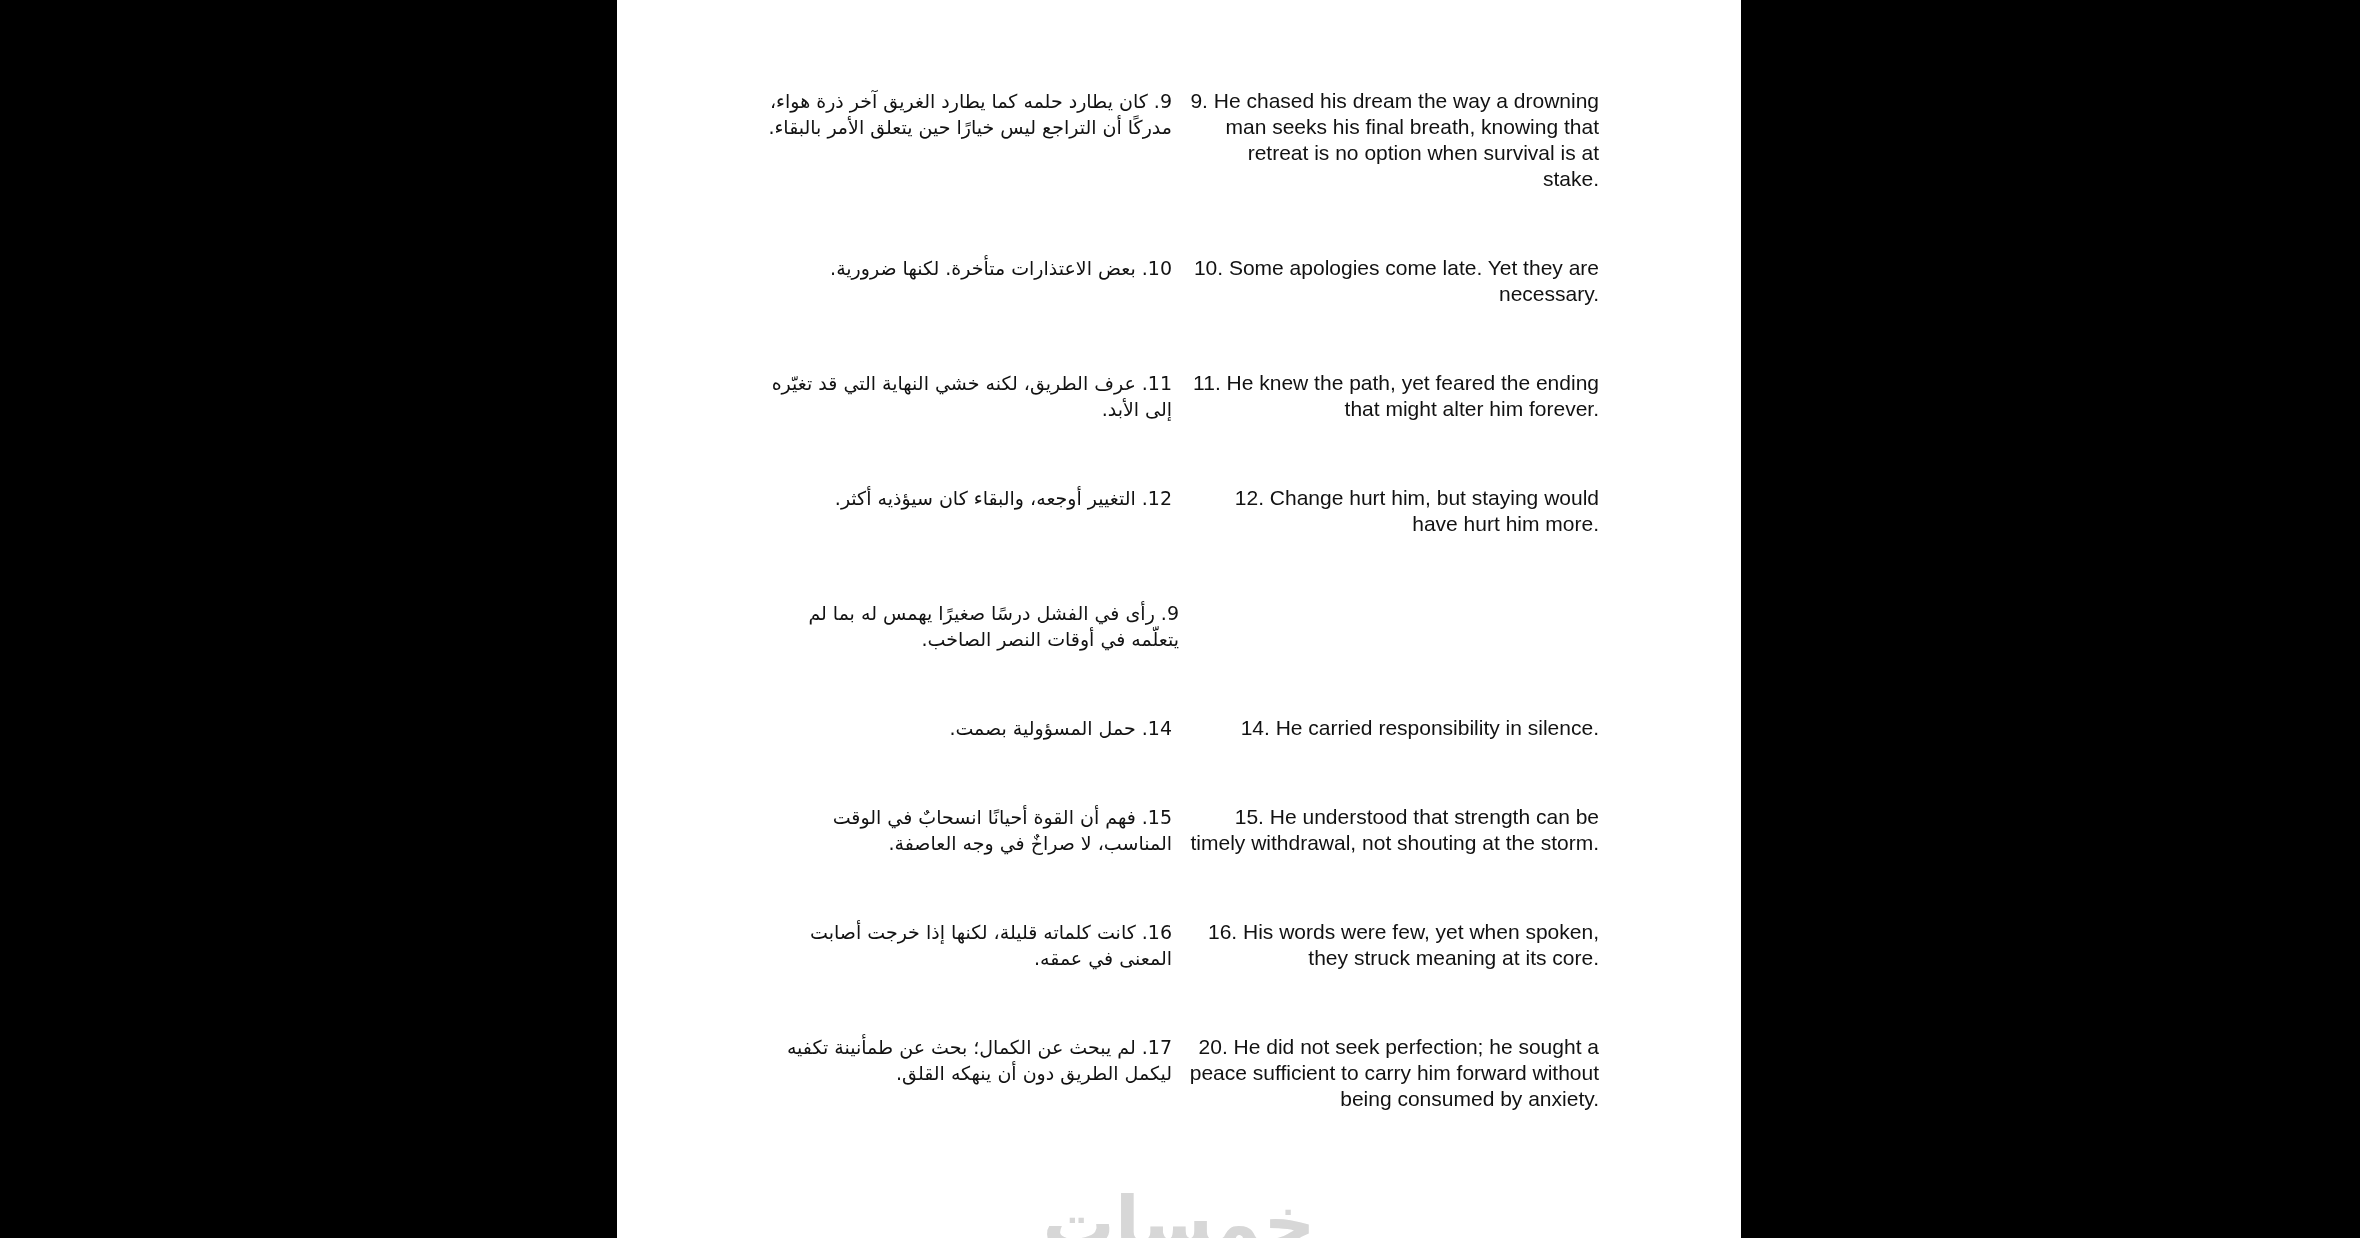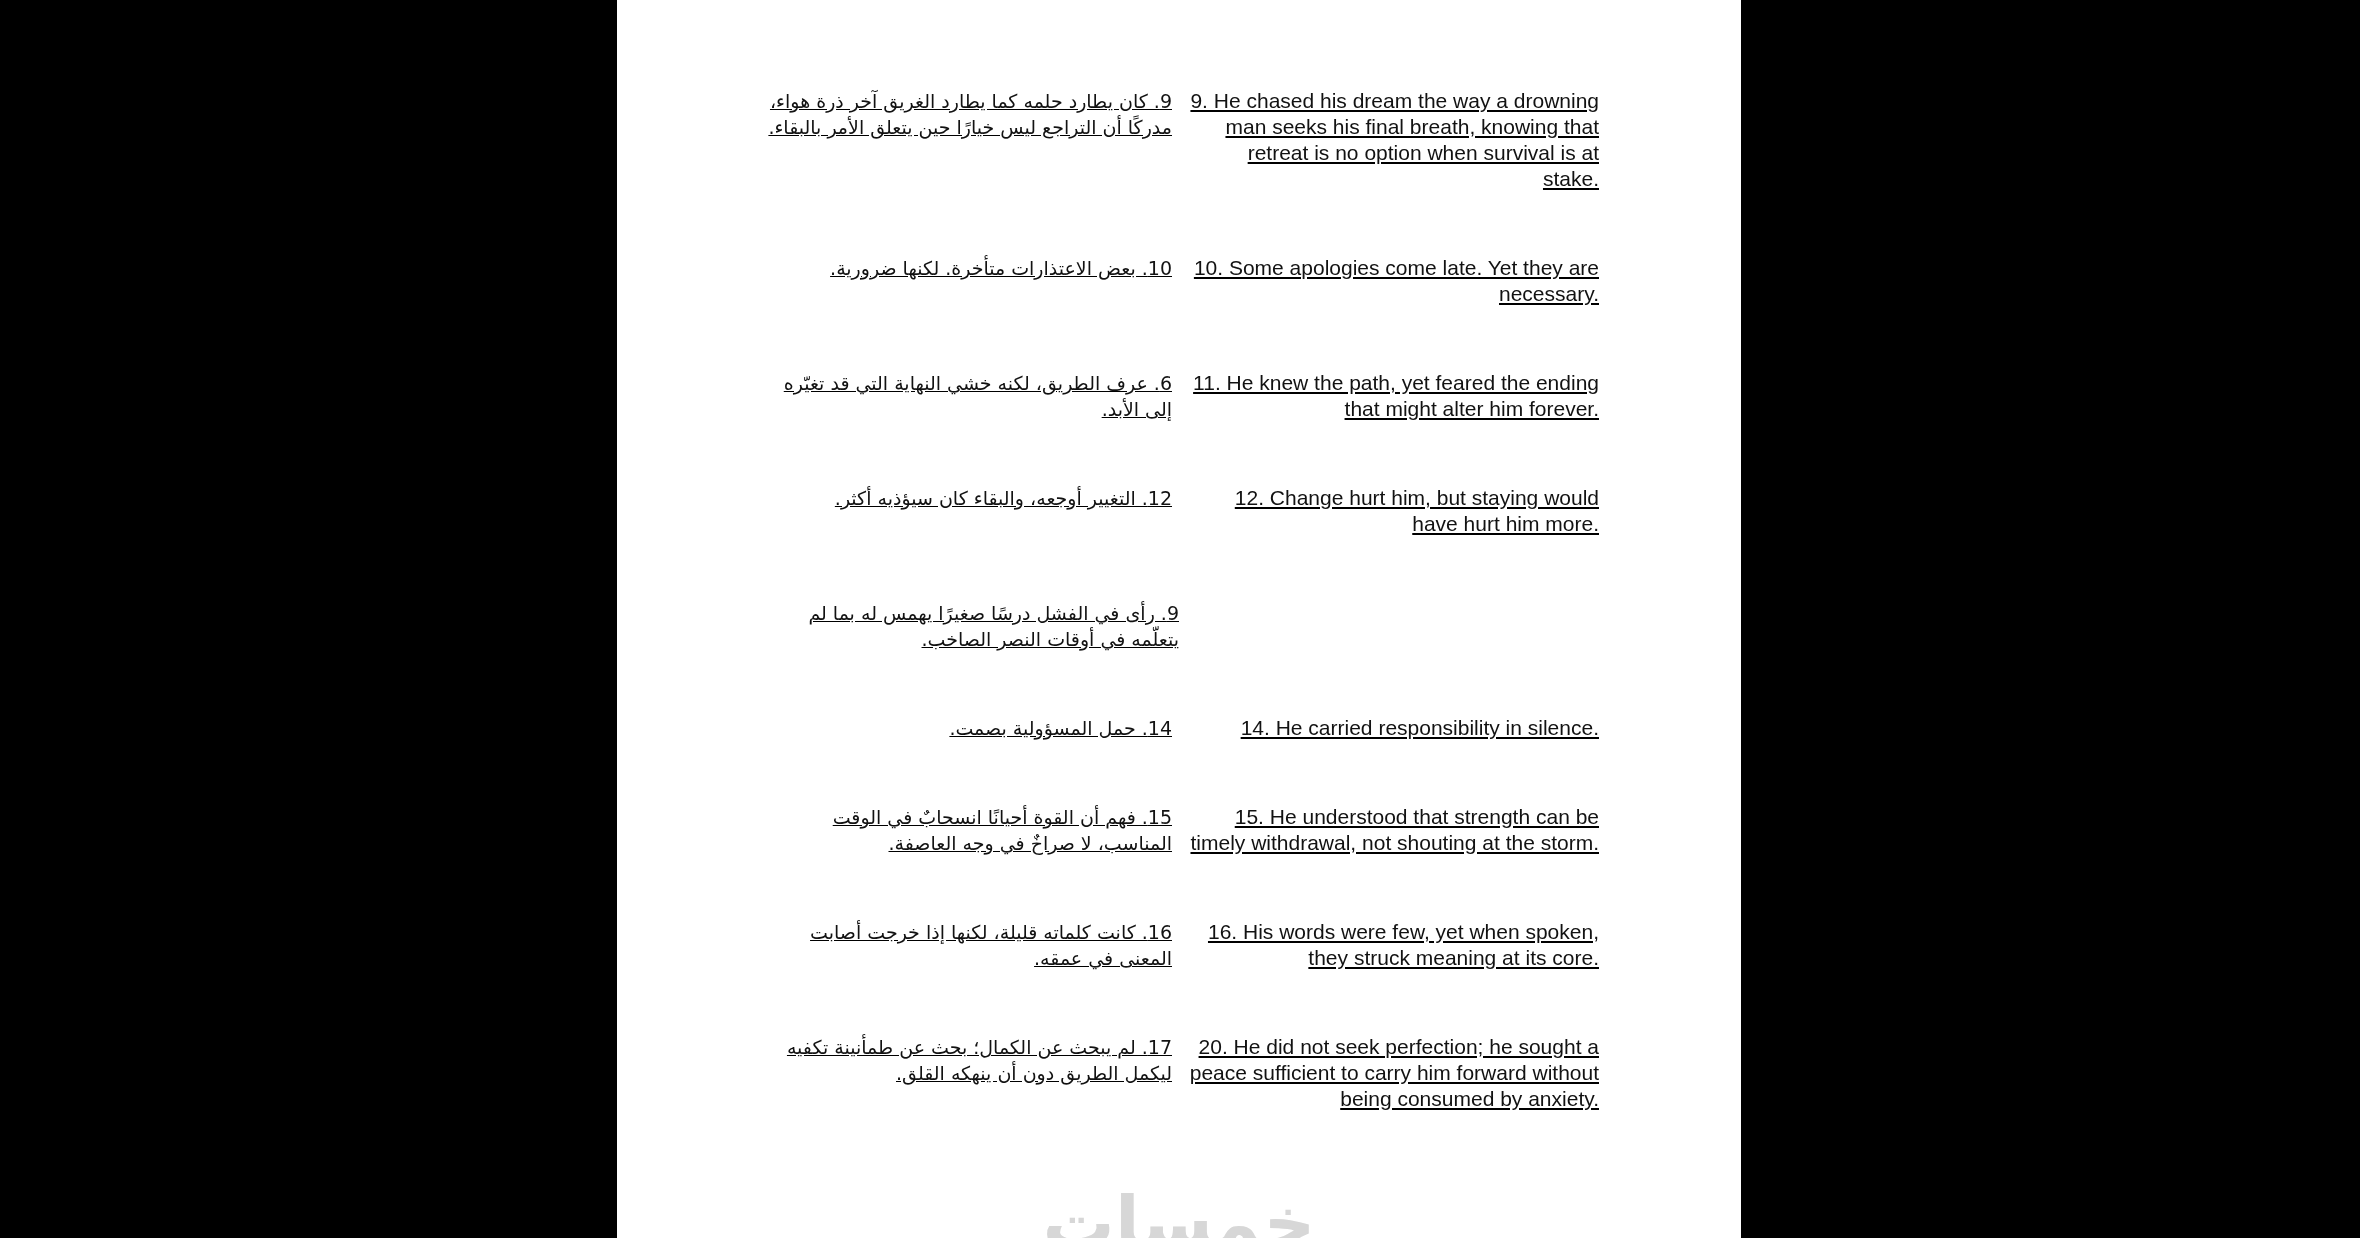--- a/index.html
+++ b/index.html
@@ -30,21 +30,20 @@
     width: 840px;
     margin: 0 auto;
     padding-top: 88px;
     display: flex;
     flex-direction: column;
     gap: 63px;
   }
   .row {
     display: flex;
     gap: 14px;
-    text-decoration: underline;
   }
   .cell {
     width: 50%;
     font-size: 21px;
     line-height: 26px;
     color: #121212;
   }
   .ar {
     direction: rtl;
     text-align: right;
@@ -80,21 +79,21 @@
         <div class="cell ar">9. كان يطارد حلمه كما يطارد الغريق آخر ذرة هواء، مدركًا أن التراجع ليس خيارًا حين يتعلق الأمر بالبقاء.</div>
         <div class="cell en">9. He chased his dream the way a drowning man seeks his final breath, knowing that retreat is no option when survival is at stake.</div>
       </div>
 
       <div class="row">
         <div class="cell ar">10. بعض الاعتذارات متأخرة. لكنها ضرورية.</div>
         <div class="cell en">10. Some apologies come late. Yet they are necessary.</div>
       </div>
 
       <div class="row">
-        <div class="cell ar">6. عرف الطريق، لكنه خشي النهاية التي قد تغيّره إلى الأبد.</div>
+        <div class="cell ar">11. عرف الطريق، لكنه خشي النهاية التي قد تغيّره إلى الأبد.</div>
         <div class="cell en">11. He knew the path, yet feared the ending that might alter him forever.</div>
       </div>
 
       <div class="row">
         <div class="cell ar">12. التغيير أوجعه، والبقاء كان سيؤذيه أكثر.</div>
         <div class="cell en">12. Change hurt him, but staying would have hurt him more.</div>
       </div>
 
       <div class="row">
         <div class="cell ar">9. رأى في الفشل درسًا صغيرًا يهمس له بما لم يتعلّمه في أوقات النصر الصاخب.</div>

